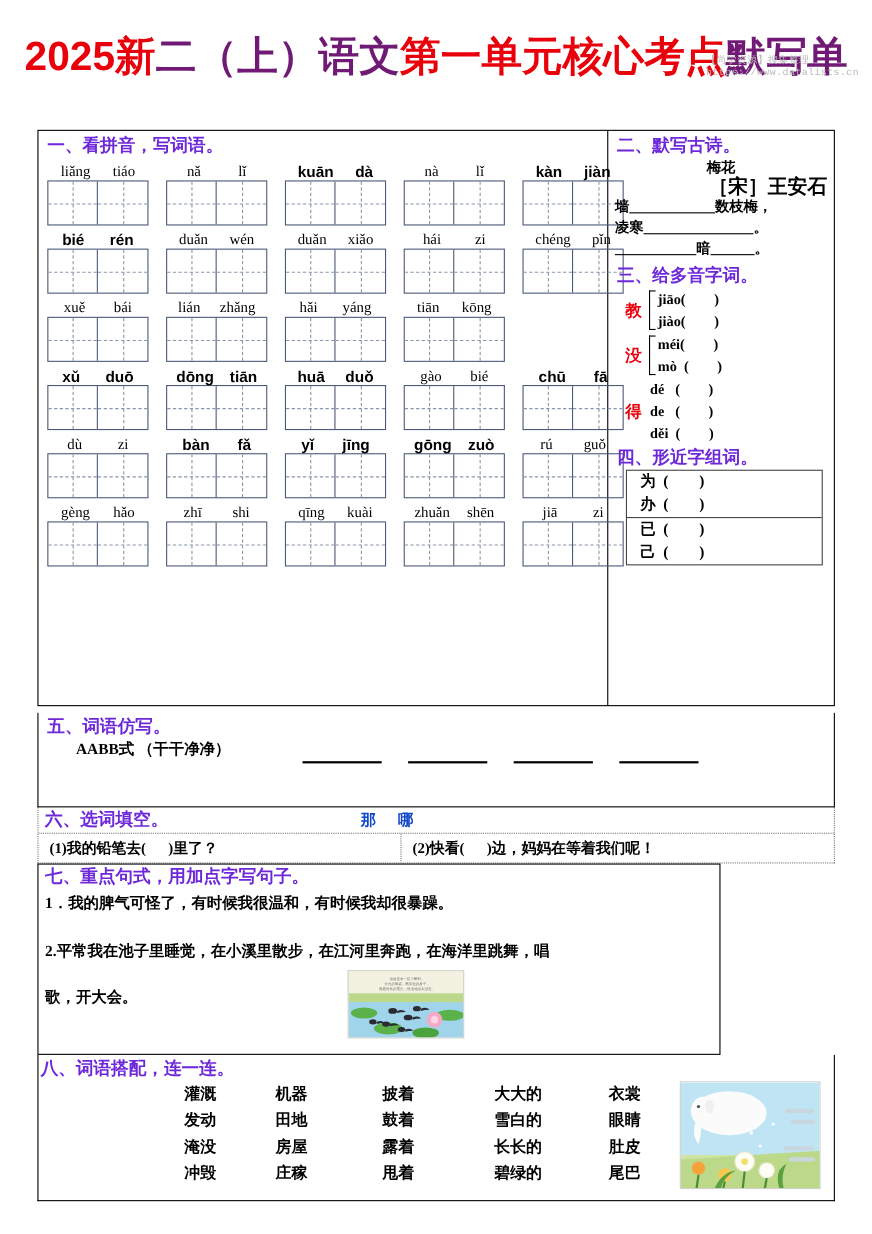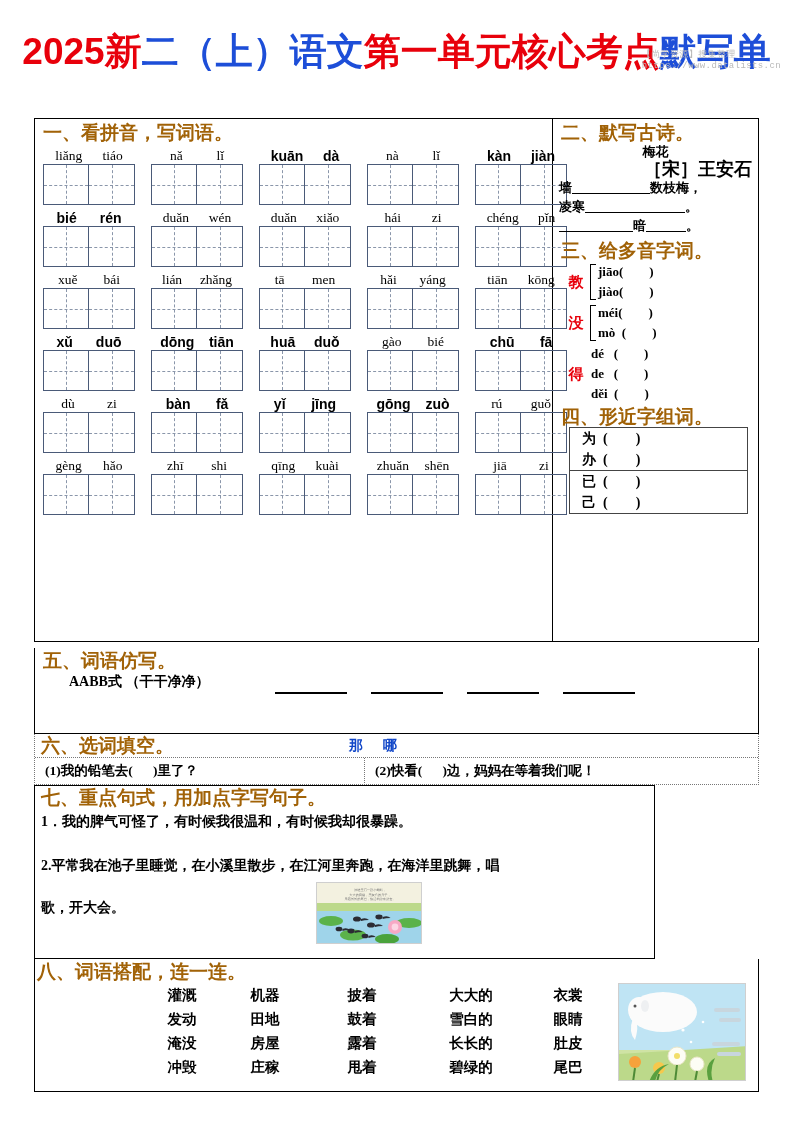--- a/index.html
+++ b/index.html
@@ -24,27 +24,27 @@
   .watermark .wm1{ font-family:"Liberation Sans",sans-serif; }
 
   
   .title {
     text-align:center; margin-top:30px;
     font-family:"Liberation Sans","DejaVu Sans",sans-serif;
     font-weight:bold; font-size:37px; line-height:44px;
     letter-spacing:0px; white-space:nowrap;
   }
   .title .red { color:#e8000b; }
-  .title .blk { color:#1d4ed8; }
+  .title .blk { color:#701a75; }
 
   
   .red-head{
-    color:#a16207; font-weight:bold;
+    color:#6d28d9; font-weight:bold;
     font-family:"Liberation Sans","DejaVu Sans",sans-serif;
-    font-size:19px; line-height:19px;
+    font-size:16px; line-height:19px;
   }
 
   
   .top-block{
     position:absolute; left:34px; top:88px;
     width:725px; height:524px;
     border:1.6px solid #000; display:flex;
   }
   .col-left{ width:518px; border-right:1.6px solid #000; padding:4px 0 0 8px; }
   .col-right{ flex:1; padding:4px 6px 0 6px; position:relative; }
@@ -287,30 +287,20 @@
               </div>
               <div class="tianzi">
                 <div class="tz-cell"></div>
                 <div class="tz-cell"></div>
               </div>
             </div>
             <div class="py-cell">
               <div class="py-text">
                 <span>lián</span>
                 <span>zhǎng</span>
-              </div>
-              <div class="tianzi">
-                <div class="tz-cell"></div>
-                <div class="tz-cell"></div>
-              </div>
-            </div>
-            <div class="py-cell">
-              <div class="py-text">
-                <span>tā</span>
-                <span>men</span>
               </div>
               <div class="tianzi">
                 <div class="tz-cell"></div>
                 <div class="tz-cell"></div>
               </div>
             </div>
             <div class="py-cell">
               <div class="py-text">
                 <span>hǎi</span>
                 <span>yáng</span>

